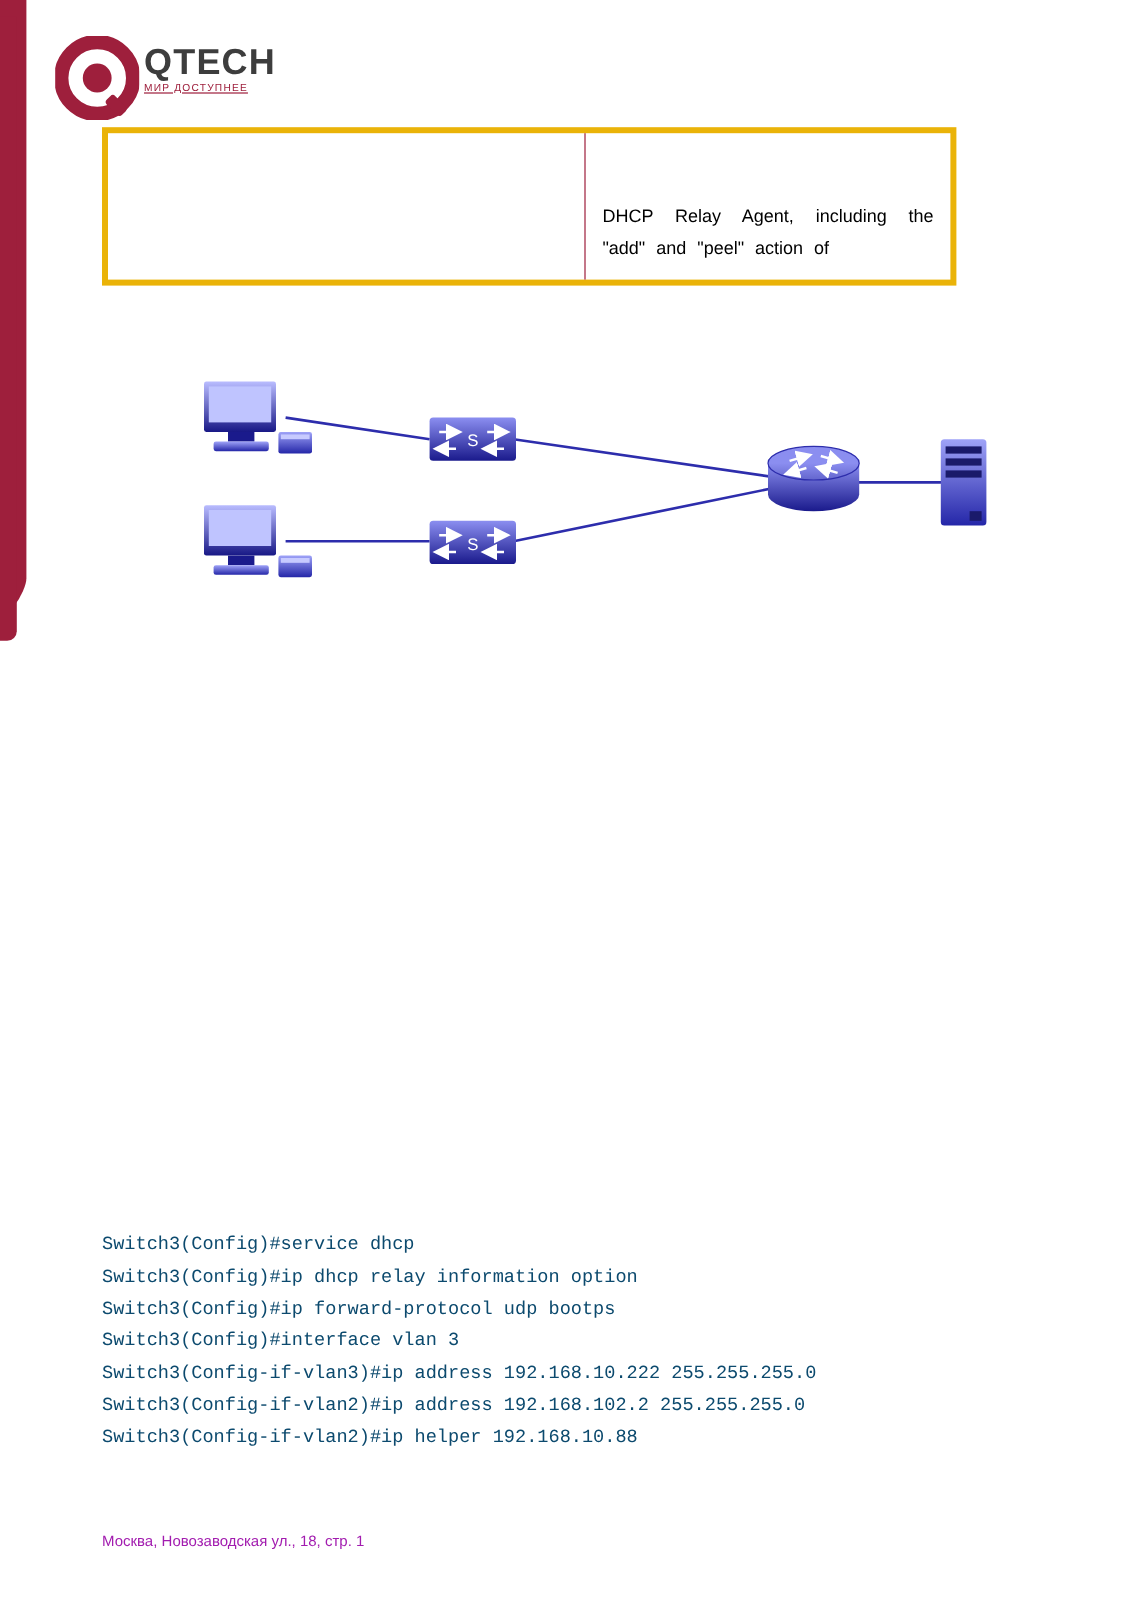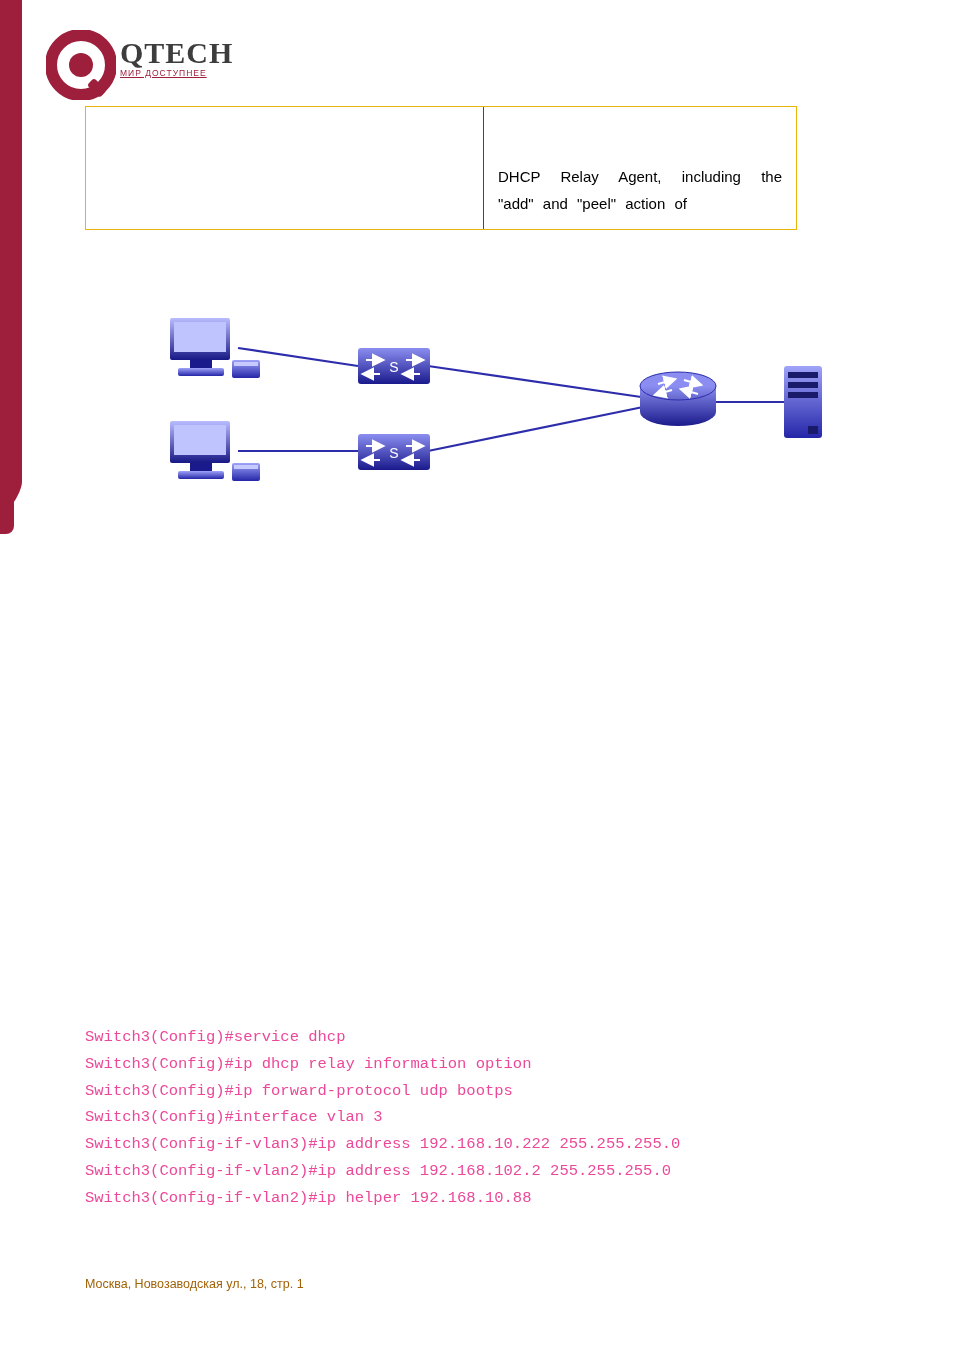--- a/index.html
+++ b/index.html
@@ -73,41 +73,41 @@
 .logo-q-outer {
   position: absolute;
   left: 0;
   top: 2px;
   width: 70px;
   height: 70px;
 }
 .logo-q-outer svg { width: 70px; height: 70px; }
 .logo-text { position: absolute; left: 74px; top: 8px; }
 .logo-text .brand {
-  font-family: Liberation Serif, serif;
+  font-family: Liberation Sans, sans-serif;
   font-weight: 700;
   font-size: 30px;
   letter-spacing: 1px;
   color: #3d3d3d;
 }
 .logo-text .tagline {
   font-size: 8.5px;
   letter-spacing: 1px;
   color: #9e1f3c;
   margin-top: -2px;
   text-decoration: underline;
 }
 
 
 .table-wrap {
   position: absolute;
   left: 85px;
   top: 106px;
   width: 712px;
-  border: 1px solid #eab308;
+  border: 5px solid #eab308;
   box-sizing: border-box;
 }
 .table-row { display: flex; }
 .cell-left {
   width: 398px;
   min-height: 102px;
   border-right: 1px solid #9e1f3c;
   box-sizing: border-box;
 }
 .cell-right {
@@ -136,31 +136,31 @@
 .diagram svg { width: 100%; height: 100%; }
 
 
 .code {
   position: absolute;
   left: 85px;
   top: 1024px;
   font-family: "Courier New", Courier, monospace;
   font-size: 15.5px;
   line-height: 1.73;
-  color: #ec4899;
+  color: #0c4a6e;
   white-space: pre;
 }
 
 
 .footer {
   position: absolute;
   left: 85px;
   top: 1277px;
   font-size: 12.5px;
-  color: #a16207;
+  color: #a21caf;
 }
 </style>
 </head>
 <body>
 
 <div class="page">
 
   <div class="red-slash">
     <div class="bar2"></div>
   </div>

